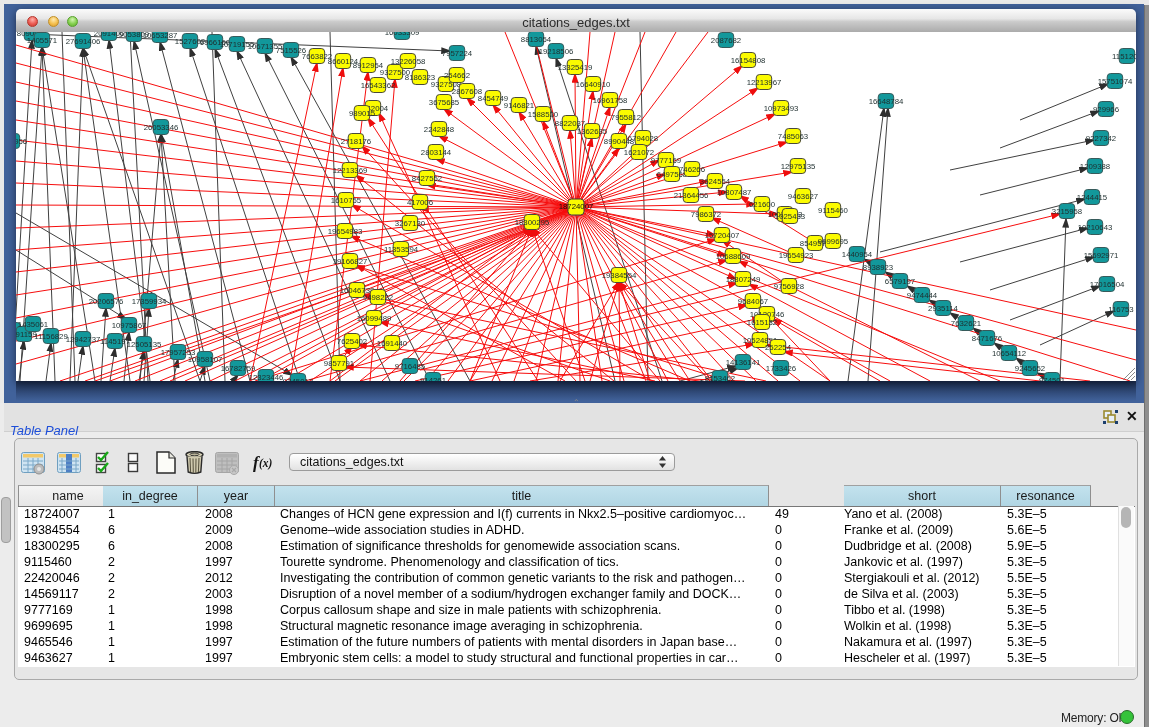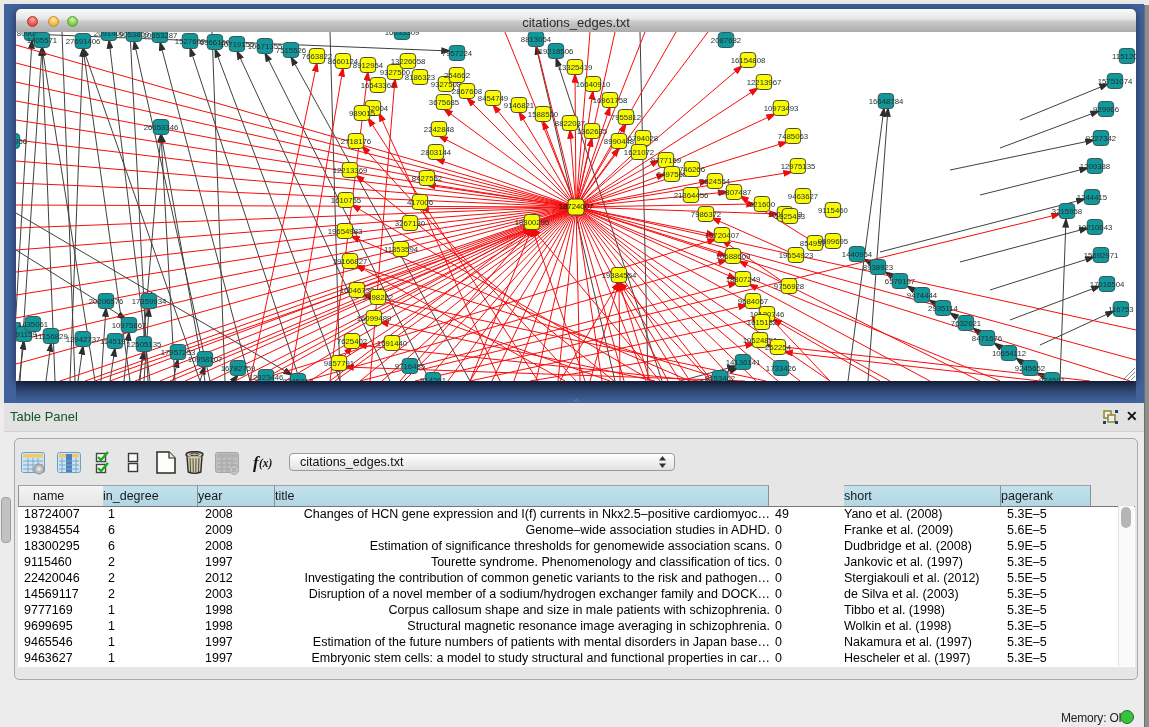--- a/index.html
+++ b/index.html
@@ -12,47 +12,47 @@
  border-bottom:1px solid #636363;}
 .tl{position:absolute;top:7px;width:9px;height:9px;border-radius:50%;}
 #tl1{left:11px;background:radial-gradient(circle at 50% 30%,#ffb0aa,#ec5b52 55%,#c33b30);border:0.5px solid #b5362c;}
 #tl2{left:31.5px;background:radial-gradient(circle at 50% 30%,#ffeab0,#f4bf4e 55%,#d99b2b);border:0.5px solid #c08f28;}
 #tl3{left:51px;background:radial-gradient(circle at 50% 30%,#d2f5b2,#84d04e 55%,#5fae32);border:0.5px solid #57a02c;}
 #title{position:absolute;top:6px;left:0;width:1120px;text-align:center;font-size:13px;color:#2c2c2c;}
 #canvas{position:absolute;left:0;top:23px;width:1120px;height:349px;background:#fff;overflow:hidden;}
 #tpanel{position:absolute;left:0px;top:403px;width:1149px;height:324px;background:#ececec;}
 #tpbar{position:absolute;left:4px;top:0px;width:1140px;height:28px;background:#e2e2e2;
  border-bottom:1px solid #cfcfcf;}
-#tpbar span{position:absolute;left:6px;top:6px;font-size:13px;color:#14532d;}
+#tpbar span{position:absolute;left:6px;top:20px;font-size:13px;color:#1d4ed8;font-style:italic;}
 #caret{position:absolute;left:569px;top:-5px;width:9px;height:5px;color:#888;font-size:8px;}
 #floaticon{position:absolute;left:1099px;top:7px;width:15px;height:14px;}
 #closex{position:absolute;left:1122px;top:5px;font-size:14px;font-weight:bold;color:#111;}
 #subpanel{position:absolute;left:14px;top:35px;width:1122px;height:240px;background:#e6e6e6;
  border:1px solid #a9a9a9;border-radius:5px;}
 #toolbar{position:absolute;left:0;top:0;width:100%;height:44px;}
 #combo{position:absolute;left:274px;top:14px;width:384px;height:16px;border:1px solid #9b9b9b;border-radius:4px;
  background:linear-gradient(to bottom,#ffffff,#e2e2e2);font-size:12.5px;color:#111;}
 #combo b{position:absolute;left:10px;top:1px;font-weight:normal;}
 #combo i{position:absolute;right:7px;top:1px;font-style:normal;}
 #thead{position:absolute;left:3px;top:46px;width:1075px;height:21px;}
 .th{position:absolute;top:0;height:20px;border-right:1px solid #8f8f8f;border-top:1px solid #a0a0a0;
- background:linear-gradient(to bottom,#c3e2ee,#b1d6e4);font-size:12.5px;color:#1a1a1a;text-align:left;line-height:20px;}
+ background:linear-gradient(to bottom,#c3e2ee,#b1d6e4);font-size:12.5px;color:#1a1a1a;text-align:center;line-height:20px;}
 #th1{left:0px;width:84px;background:linear-gradient(to bottom,#f4f4f4,#e6e6e6);border-left:1px solid #8f8f8f;text-indent:14px;}
 #th2{left:85px;width:94px;}
 #th3{left:180px;width:76px;}
 #th4{left:257px;width:493px;}
 #th5{left:751px;width:74px;margin-top:40px;}
 #th6{left:826px;width:156px;}
 #th7{left:983px;width:89px;}
 #tbody{position:absolute;left:3px;top:67px;width:1117px;height:160px;background:#fff;
  border-top:1px solid #777;}
 .tr{position:relative;height:16px;}
 .c{position:absolute;top:0;height:16px;font-size:12.5px;color:#000;line-height:15px;white-space:nowrap;overflow:hidden;}
 .c1{left:6px;width:80px;} .c2{left:90px;width:90px;} .c3{left:187px;width:70px;}
-.c4{left:262px;width:490px;text-align:right;} .c5{left:757px;width:70px;}
+.c4{left:262px;width:490px;} .c5{left:757px;width:70px;}
 .c6{left:826px;width:156px;} .c7{left:989px;width:85px;}
 #vsb{position:absolute;right:3px;top:67px;width:15px;height:160px;background:#fafafa;border-left:1px solid #e0e0e0;}
 #vsb div{position:absolute;left:2px;top:1px;width:10px;height:21px;border-radius:5px;background:#b5b5b5;}
 #tabs{position:absolute;left:429px;top:270px;width:294px;height:20px;border:1px solid #9a9a9a;border-radius:4px;
  background:linear-gradient(to bottom,#ffffff,#e6e6e6);font-size:13px;}
 #tabs .seg{position:absolute;top:0;height:20px;line-height:19px;text-align:center;color:#1a1a1a;}
 #seg1{left:0;width:90px;background:linear-gradient(to bottom,#8c8c8c,#6b6b6b);color:#f4f4f4 !important;
  border-radius:3px 0 0 3px;border-right:1px solid #5f5f5f;}
 #seg2{left:91px;width:91px;border-right:1px solid #bbb;}
 #seg3{left:183px;width:110px;}
@@ -916,21 +916,21 @@
             </svg></i>
         </div>
   </div>
   <div id="thead">
    <div class="th" id="th1">name</div>
         <div class="th" id="th2">in_degree</div>
    <div class="th" id="th3">year</div>
         <div class="th" id="th4">title</div>
    <div class="th" id="th5">△ out_de…</div>
         <div class="th" id="th6">short</div>
-   <div class="th" id="th7">pagerank</div>
+   <div class="th" id="th7">resonance</div>
   </div>
   <div id="tbody">
 <div class="tr">
           <div class="c c1">18724007</div>
           <div class="c c2">1</div>
           <div class="c c3">2008</div>
           <div class="c c4">Changes of HCN gene expression and I(f) currents in Nkx2.5–positive cardiomyoc…</div>
           <div class="c c5">49</div>
           <div class="c c6">Yano et al. (2008)</div>
           <div class="c c7">5.3E–5</div>

